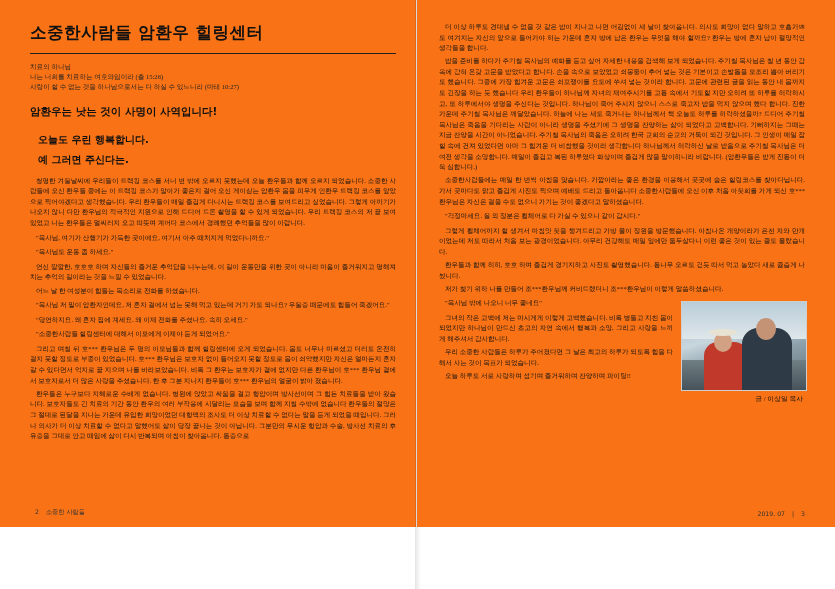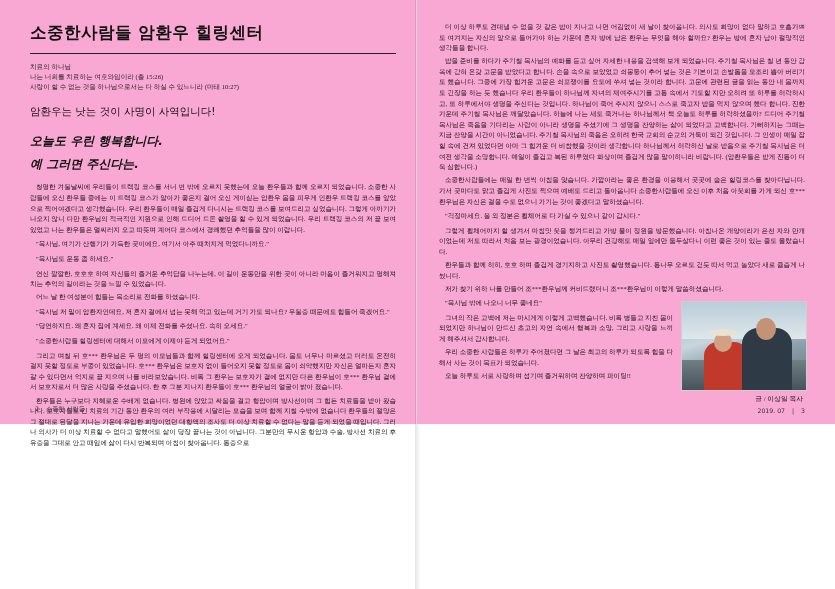--- a/index.html
+++ b/index.html
@@ -18,22 +18,22 @@
   .spread {
     position: relative;
     width: 835px;
     height: 589px;
     display: flex;
     box-sizing: border-box;
   }
   .page {
     position: relative;
     box-sizing: border-box;
-    height: 424px;
-    background: #f9a8d4;
+    height: 527px;
+    background: #f97316;
   }
   .page-left {
     width: 416px;
     padding: 22px 20px 26px 30px;
   }
   .page-right {
     width: 419px;
     padding: 22px 30px 26px 22px;
     border-left: 1px solid #d8d8d8;
   }
@@ -70,31 +70,30 @@
     font-size: 6.6px;
     line-height: 1.55;
     color: #222;
     margin-bottom: 12px;
   }
   .verse-block div { margin: 0; }
 
   .subtitle {
     font-family: "DejaVu Sans", "Liberation Sans", sans-serif;
     font-size: 10.5px;
-    font-weight: normal;
+    font-weight: bold;
     color: #111;
     margin: 10px 0 12px 0;
   }
   .lead {
     font-family: "DejaVu Sans", "Liberation Sans", sans-serif;
-    font-size: 12px;
+    font-size: 10px;
     font-weight: bold;
     line-height: 1.7;
-    margin: 0 0 3px 0;
-    font-style: italic;
+    margin: 0 0 3px 8px;
   }
 
   p.body {
     font-size: 6.55px;
     line-height: 1.62;
     text-align: justify;
     text-justify: inter-character;
     margin: 0 0 2.5px 0;
     text-indent: 6px;
     word-break: break-all;

